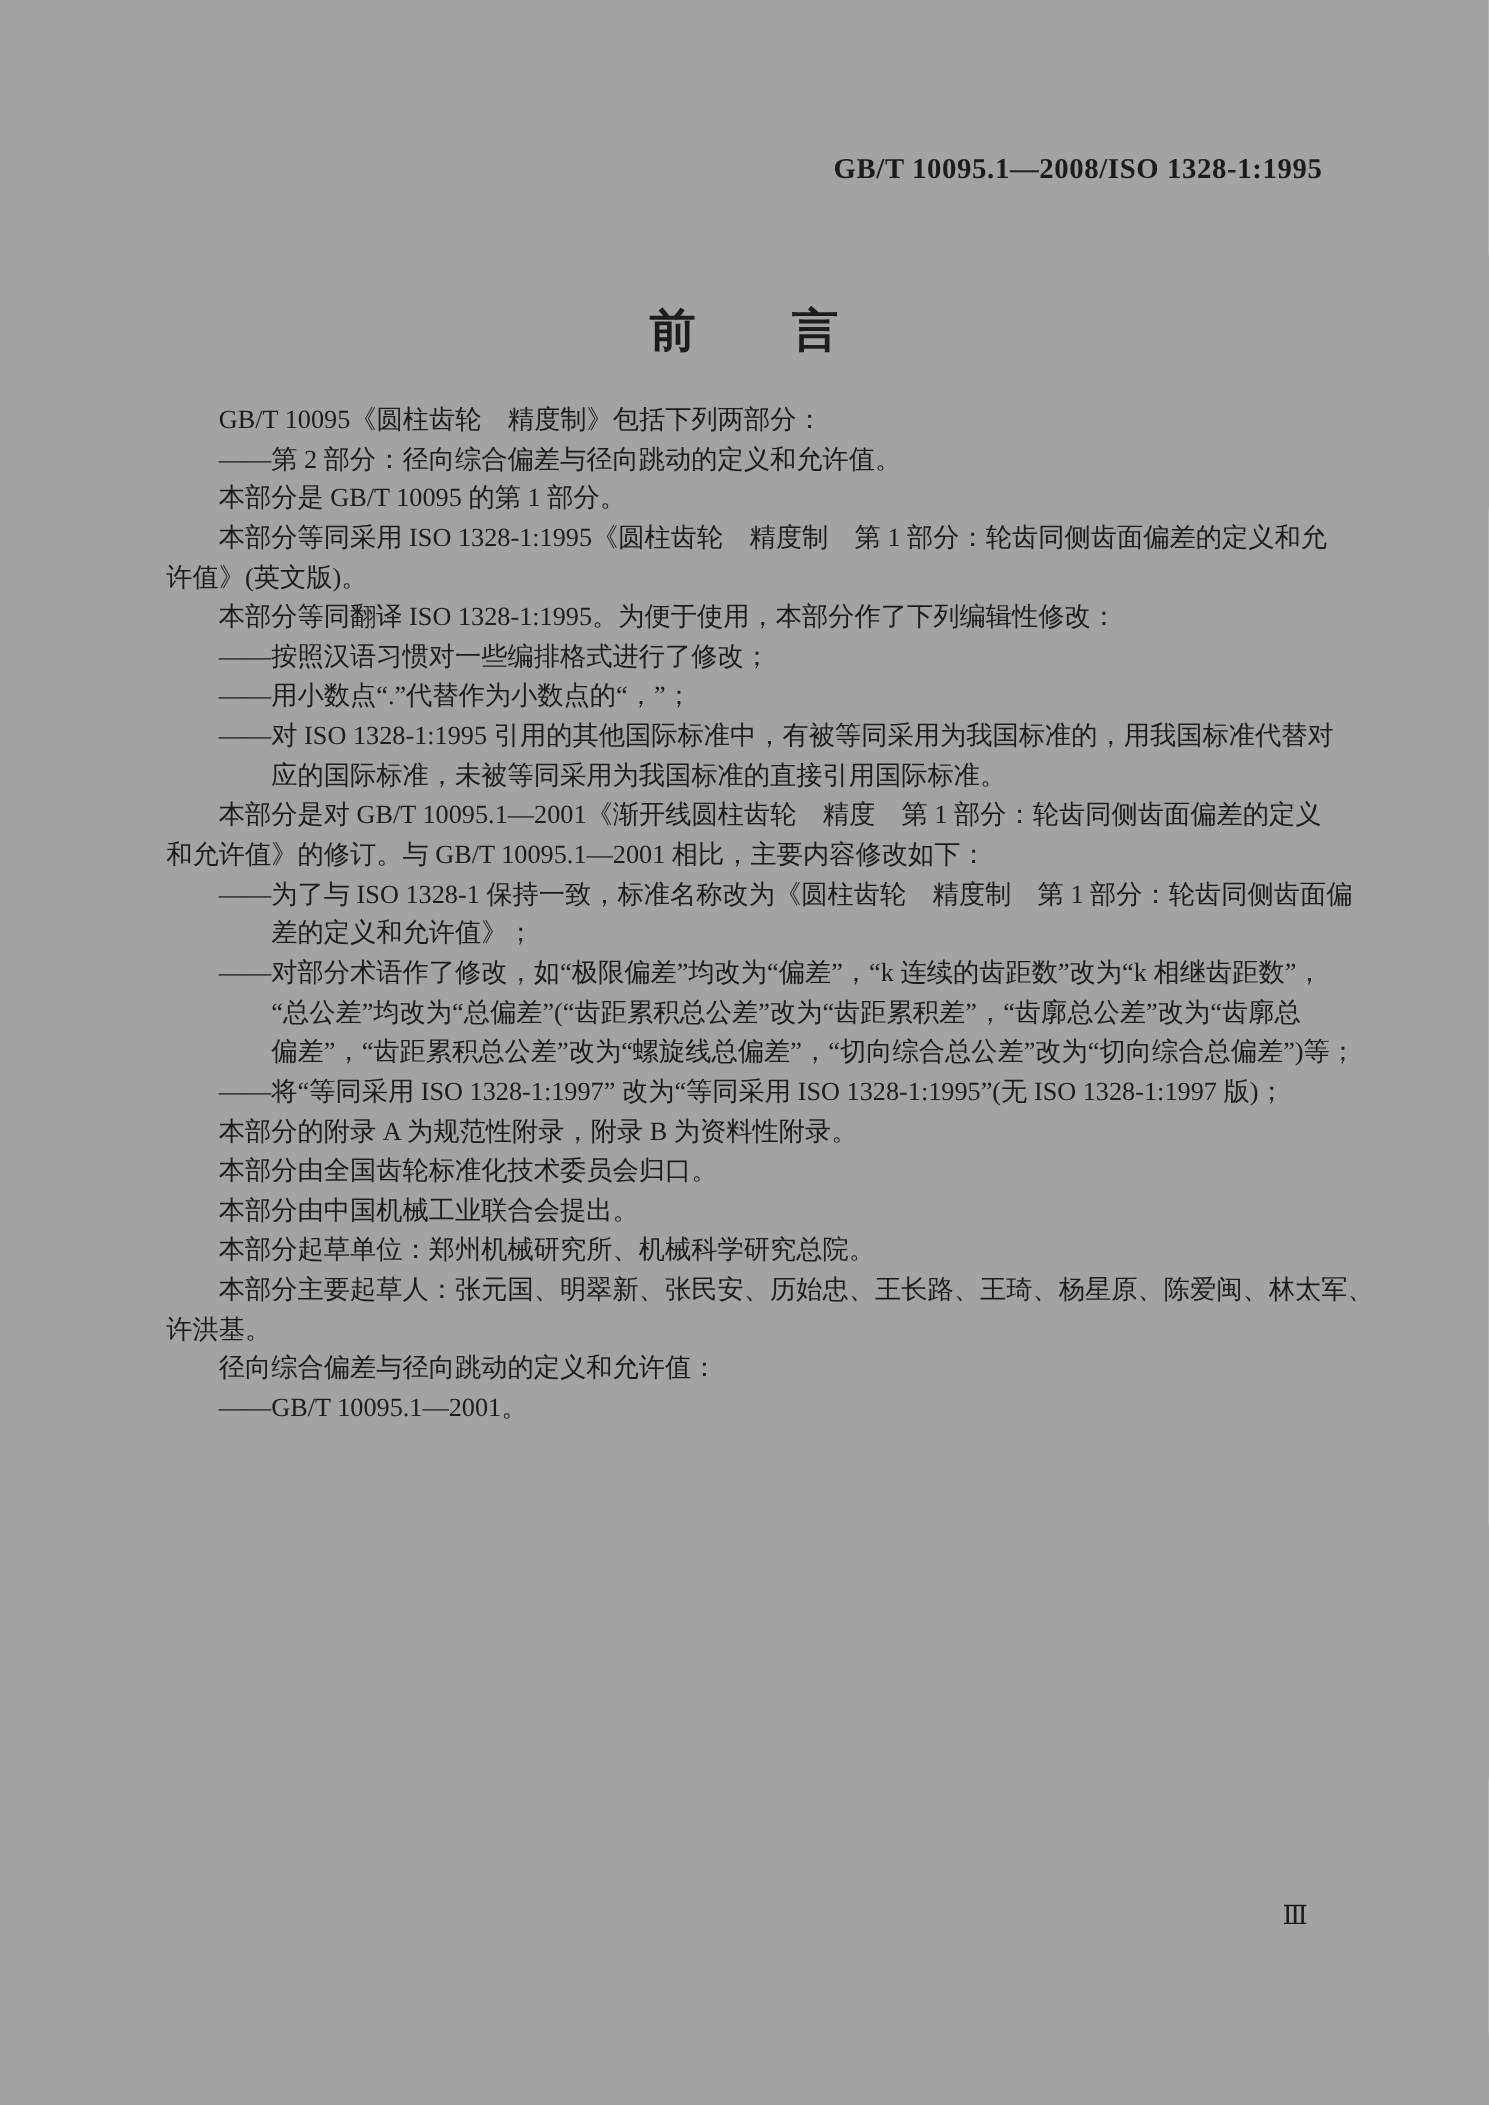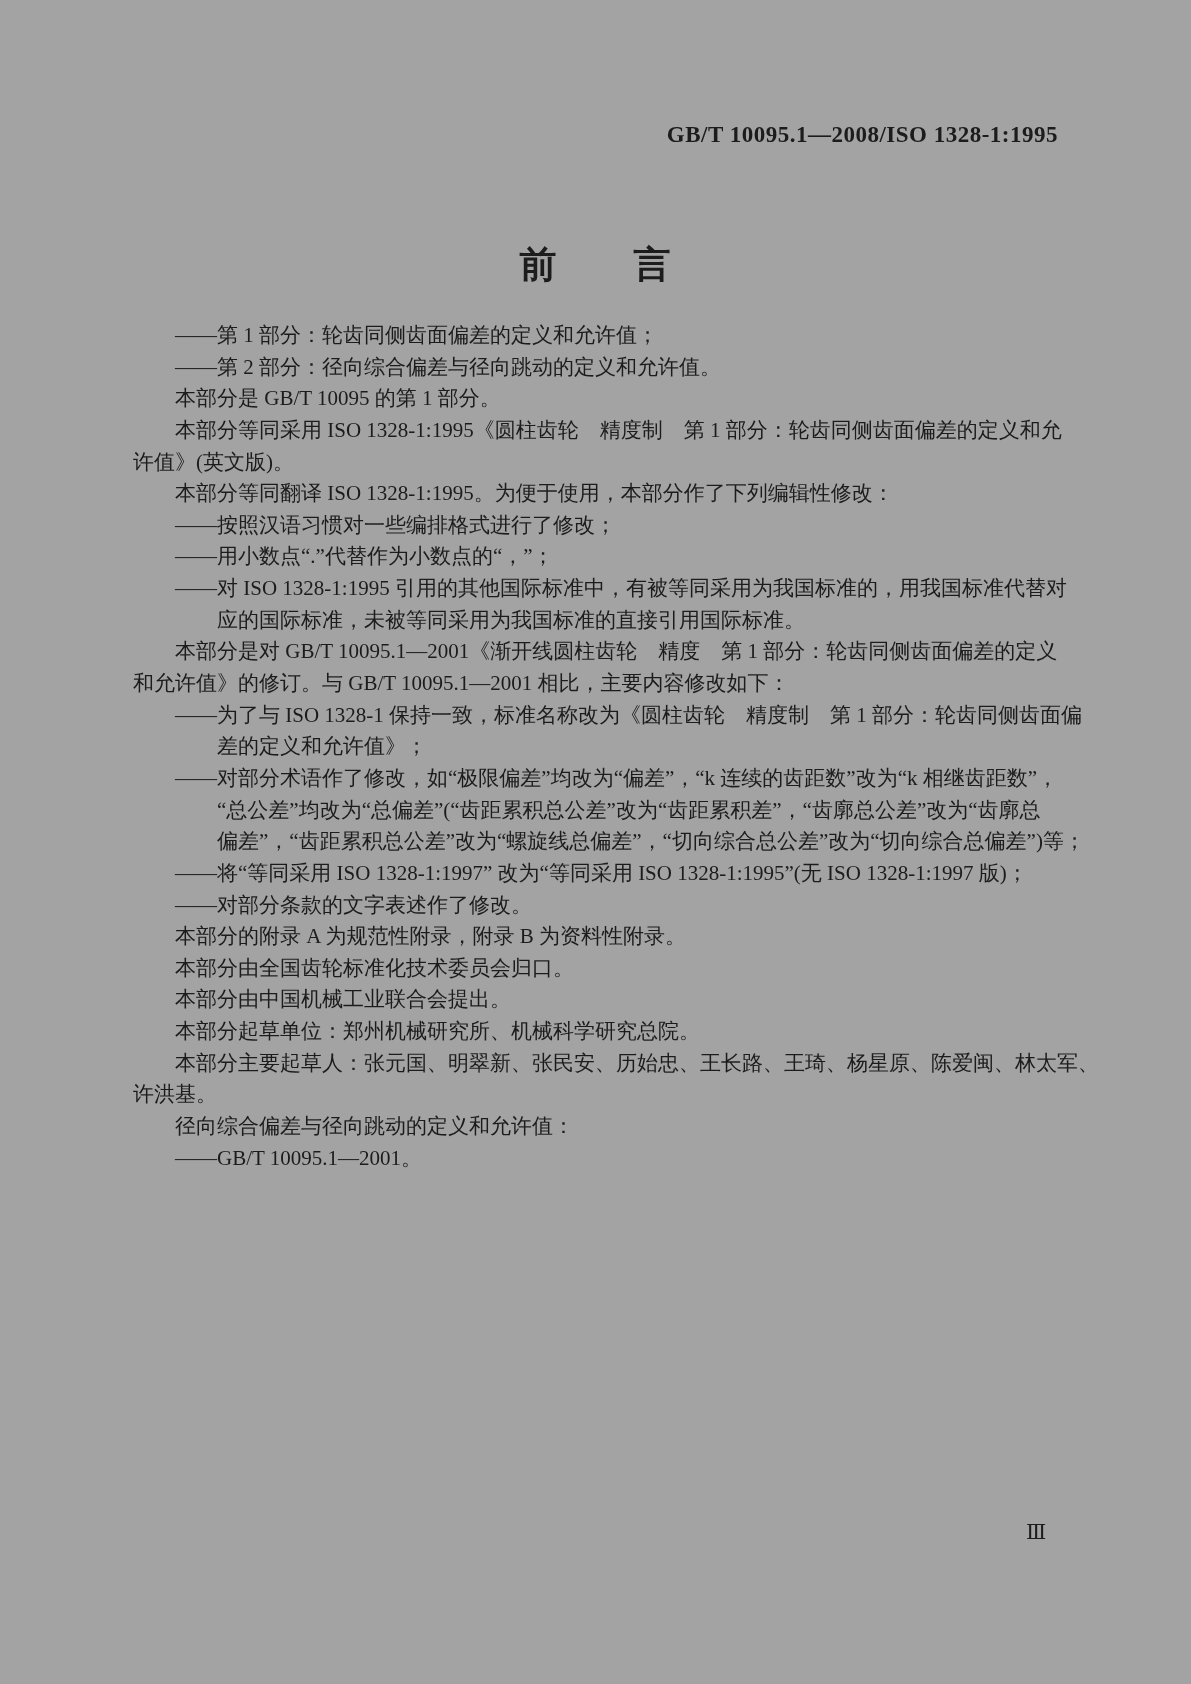--- a/index.html
+++ b/index.html
@@ -57,39 +57,38 @@
 </style>
 </head>
 <body>
 
 <div class="page">
   <div class="doc-header">GB/T 10095.1—2008/ISO 1328-1:1995</div>
 
   <div class="doc-title">前　　言</div>
 
   <div class="body-text" id="body-lines">
-      <div class="line para">——第 1 部分：轮齿同侧齿面偏差的定义和允许值；</div>
+      <div class="line para">GB/T 10095《圆柱齿轮　精度制》包括下列两部分：</div>
       <div class="line para">——第 2 部分：径向综合偏差与径向跳动的定义和允许值。</div>
       <div class="line para">本部分是 GB/T 10095 的第 1 部分。</div>
       <div class="line para">本部分等同采用 ISO 1328-1:1995《圆柱齿轮　精度制　第 1 部分：轮齿同侧齿面偏差的定义和允</div>
       <div class="line flush">许值》(英文版)。</div>
       <div class="line para">本部分等同翻译 ISO 1328-1:1995。为便于使用，本部分作了下列编辑性修改：</div>
       <div class="line para">——按照汉语习惯对一些编排格式进行了修改；</div>
       <div class="line para">——用小数点“.”代替作为小数点的“，”；</div>
       <div class="line para">——对 ISO 1328-1:1995 引用的其他国际标准中，有被等同采用为我国标准的，用我国标准代替对</div>
       <div class="line hang">应的国际标准，未被等同采用为我国标准的直接引用国际标准。</div>
       <div class="line para">本部分是对 GB/T 10095.1—2001《渐开线圆柱齿轮　精度　第 1 部分：轮齿同侧齿面偏差的定义</div>
       <div class="line flush">和允许值》的修订。与 GB/T 10095.1—2001 相比，主要内容修改如下：</div>
       <div class="line para">——为了与 ISO 1328-1 保持一致，标准名称改为《圆柱齿轮　精度制　第 1 部分：轮齿同侧齿面偏</div>
       <div class="line hang">差的定义和允许值》；</div>
       <div class="line para">——对部分术语作了修改，如“极限偏差”均改为“偏差”，“k 连续的齿距数”改为“k 相继齿距数”，</div>
       <div class="line hang">“总公差”均改为“总偏差”(“齿距累积总公差”改为“齿距累积差”，“齿廓总公差”改为“齿廓总</div>
       <div class="line hang">偏差”，“齿距累积总公差”改为“螺旋线总偏差”，“切向综合总公差”改为“切向综合总偏差”)等；</div>
       <div class="line para">——将“等同采用 ISO 1328-1:1997” 改为“等同采用 ISO 1328-1:1995”(无 ISO 1328-1:1997 版)；</div>
-      <div class="line para">——对部分条款的文字表述作了修改。</div>
       <div class="line para">本部分的附录 A 为规范性附录，附录 B 为资料性附录。</div>
       <div class="line para">本部分由全国齿轮标准化技术委员会归口。</div>
       <div class="line para">本部分由中国机械工业联合会提出。</div>
       <div class="line para">本部分起草单位：郑州机械研究所、机械科学研究总院。</div>
       <div class="line para">本部分主要起草人：张元国、明翠新、张民安、历始忠、王长路、王琦、杨星原、陈爱闽、林太军、</div>
       <div class="line flush">许洪基。</div>
       <div class="line para">径向综合偏差与径向跳动的定义和允许值：</div>
       <div class="line para">——GB/T 10095.1—2001。</div>
     </div>
 

